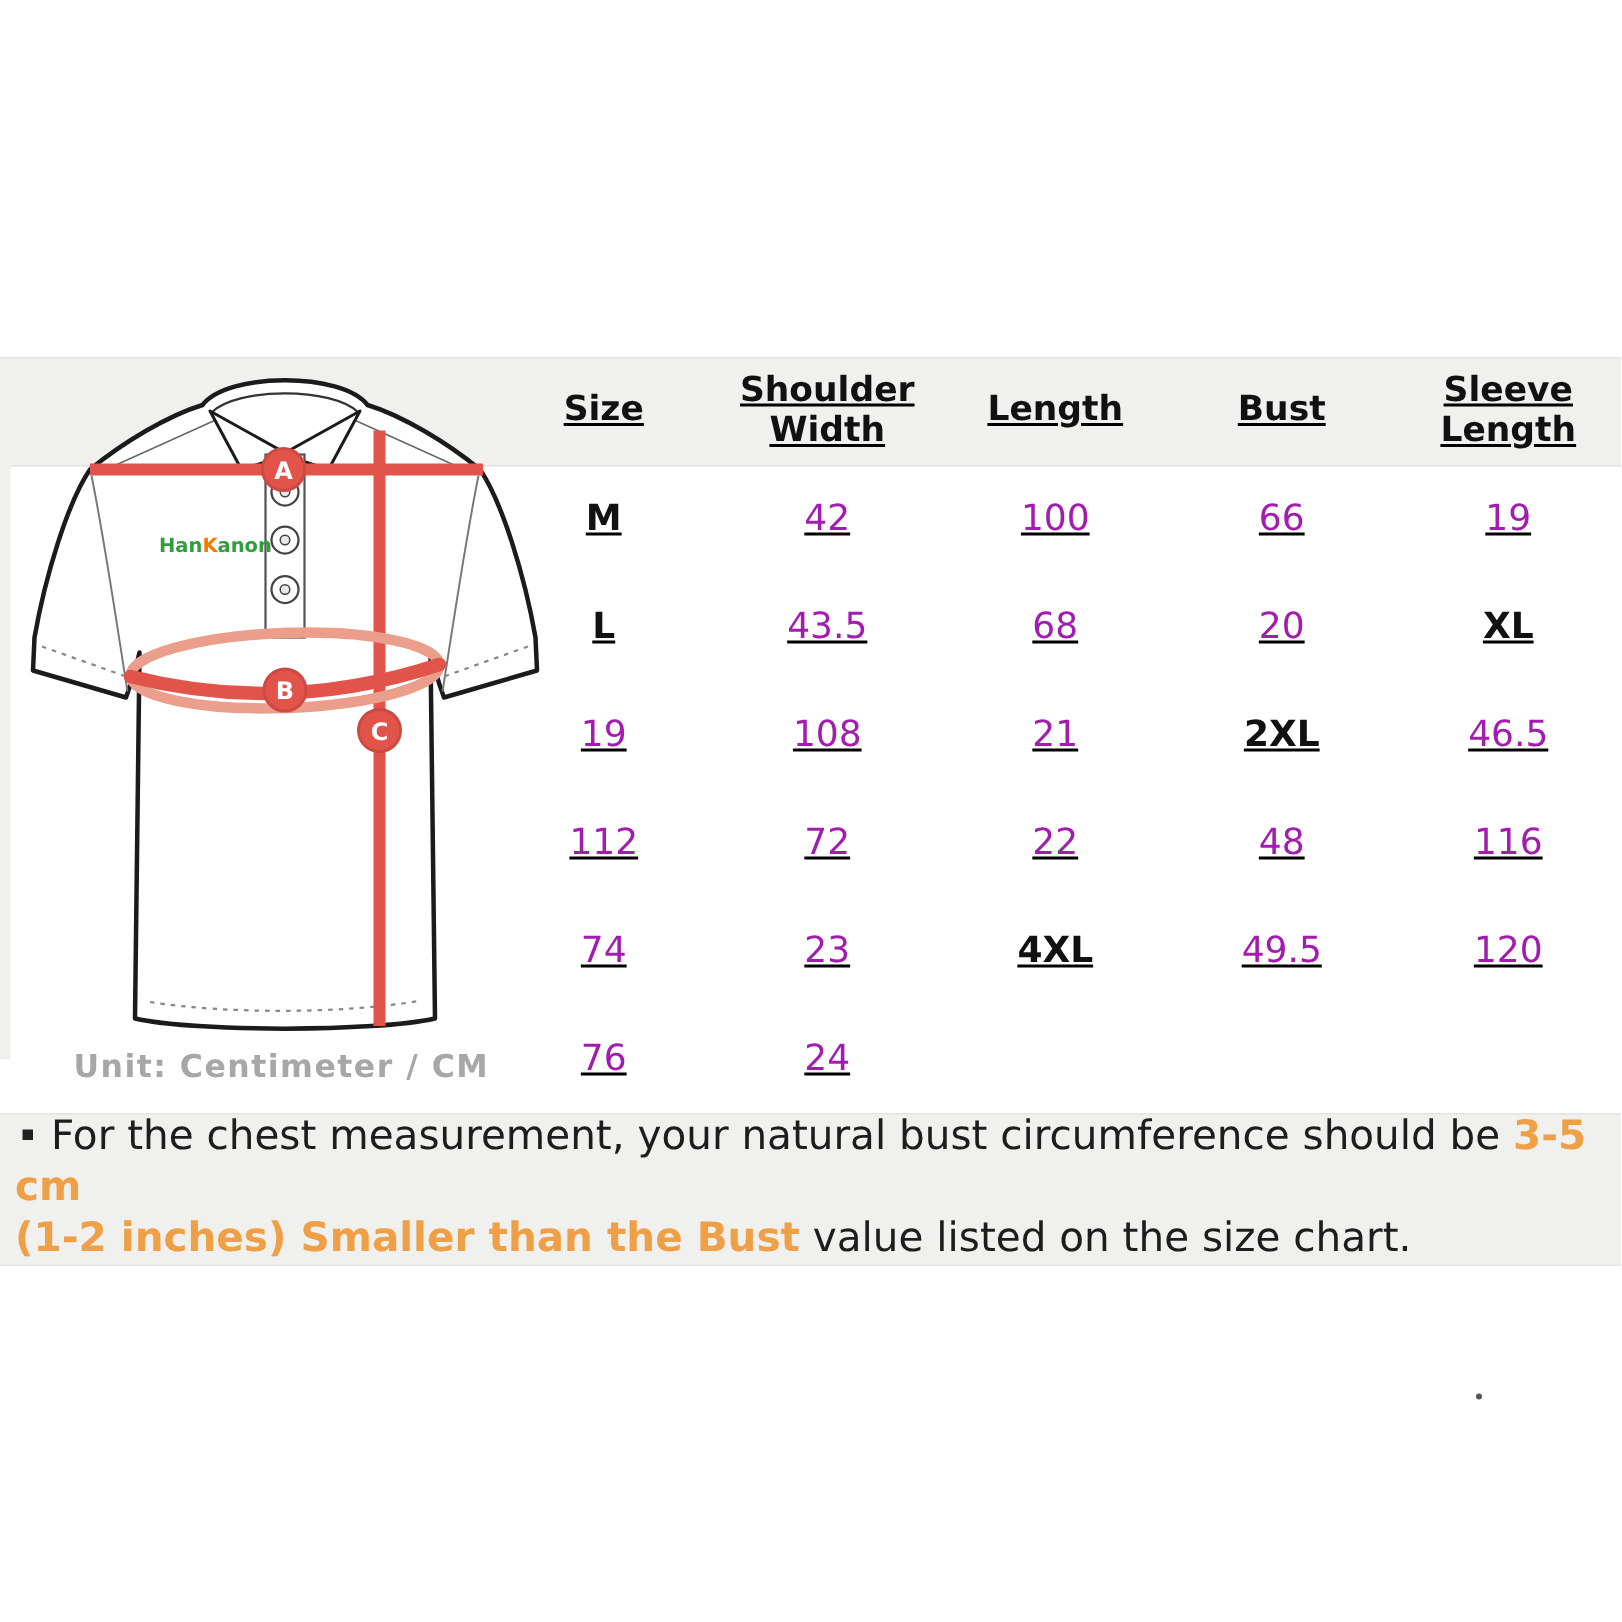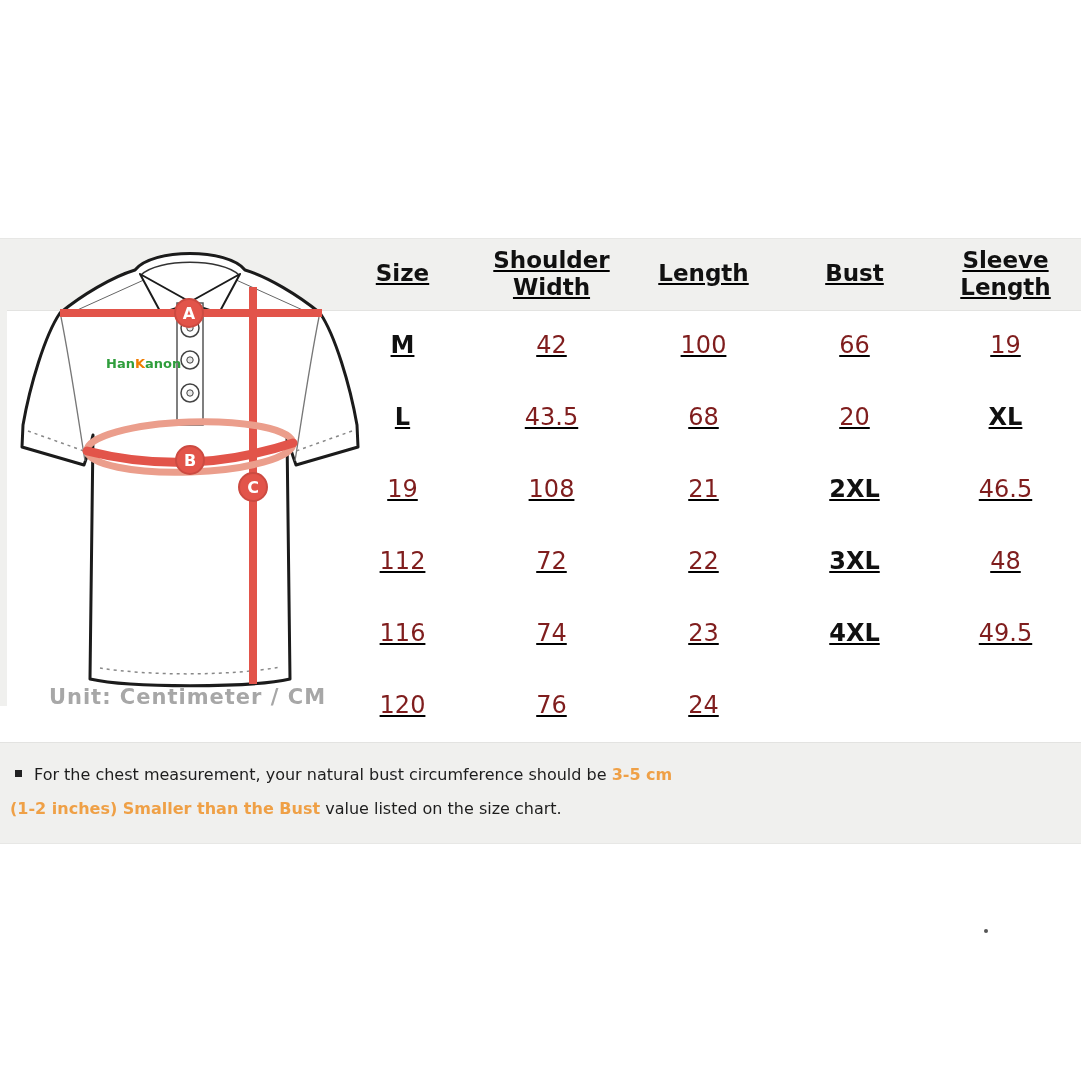--- a/index.html
+++ b/index.html
@@ -23,35 +23,35 @@
   .size-table{
     position:absolute;left:330px;top:238px;width:751px;
     display:grid;grid-template-columns:145px 153px 151px 151px 151px;text-decoration:underline;
   }
   .size-table .th{
     height:71px;display:flex;align-items:center;justify-content:center;text-align:center;
     font-weight:bold;font-size:23px;line-height:27px;color:#111;padding:0 6px;box-sizing:border-box;
   }
   .size-table .td{
     height:72px;display:flex;align-items:center;justify-content:center;
-    font-size:24px;color:#7f1d1d;
+    font-size:24px;color:#a21caf;
   }
   .size-table .td.size-label{font-weight:bold;color:#111;}
   
   .shirt-wrap{position:absolute;left:0;top:237px;width:380px;height:470px;}
   .unit-label{
-    position:absolute;left:0;top:685px;width:375px;text-align:center;
+    position:absolute;left:0;top:699px;width:375px;text-align:center;
     font-size:21px;font-weight:bold;color:#a7a7a7;letter-spacing:1px;
   }
   
   .note{
     position:absolute;left:0;top:742px;width:1081px;height:100px;
     display:flex;flex-direction:column;justify-content:center;
     padding:0 10px;box-sizing:border-box;
-    font-size:16px;line-height:34px;color:#1d1d1d;
+    font-size:27px;line-height:34px;color:#1d1d1d;
   }
   .note .hl{color:#efa046;font-weight:bold;}
   .note .bullet{
     display:inline-block;width:7px;height:7px;background:#222;
     margin:0 12px 4px 5px;vertical-align:middle;
   }
   .speck{
     position:absolute;left:984px;top:929px;width:4px;height:4px;
     background:#555;border-radius:50%;
   }
@@ -150,21 +150,20 @@
     <div class="td">19</div>
     <div class="td">108</div>
     <div class="td">21</div>
 
     <div class="td size-label">2XL</div>
     <div class="td">46.5</div>
     <div class="td">112</div>
     <div class="td">72</div>
     <div class="td">22</div>
 
-    <div class="td size-label">3XL</div>
     <div class="td">48</div>
     <div class="td">116</div>
     <div class="td">74</div>
     <div class="td">23</div>
 
     <div class="td size-label">4XL</div>
     <div class="td">49.5</div>
     <div class="td">120</div>
     <div class="td">76</div>
     <div class="td">24</div>

